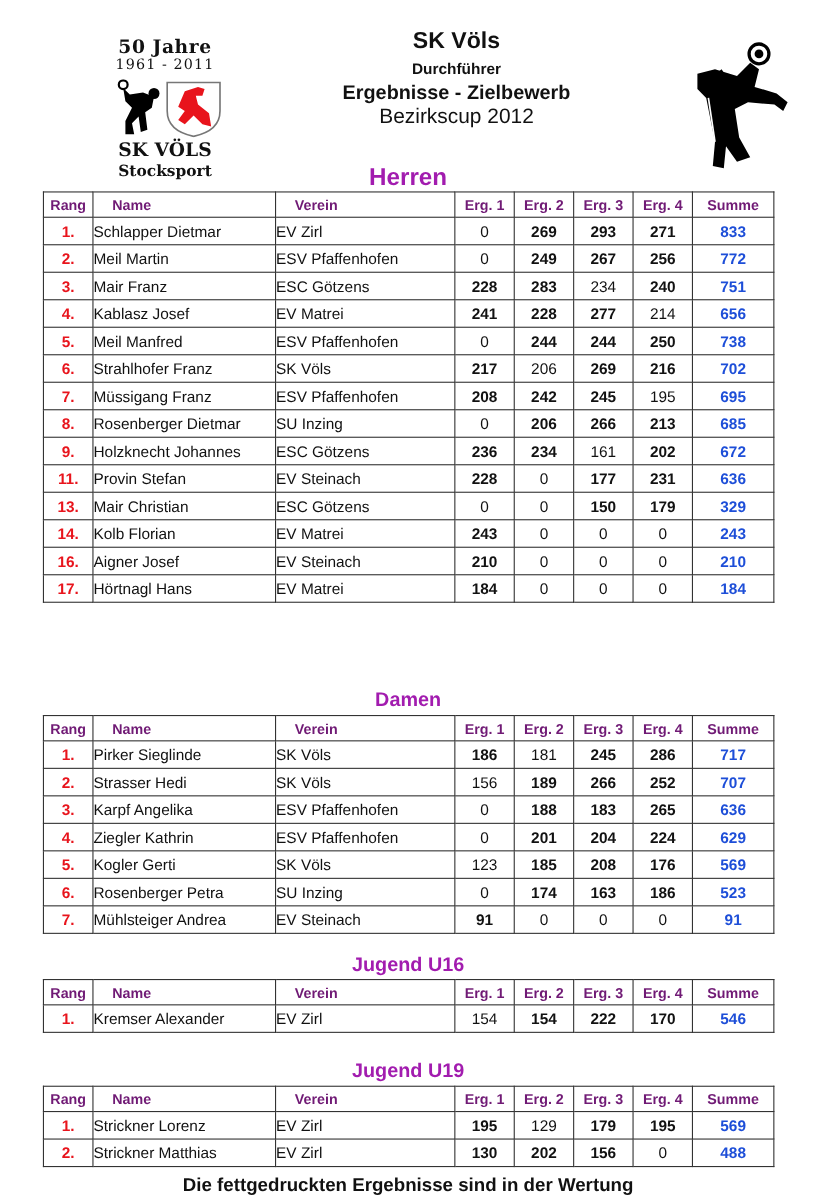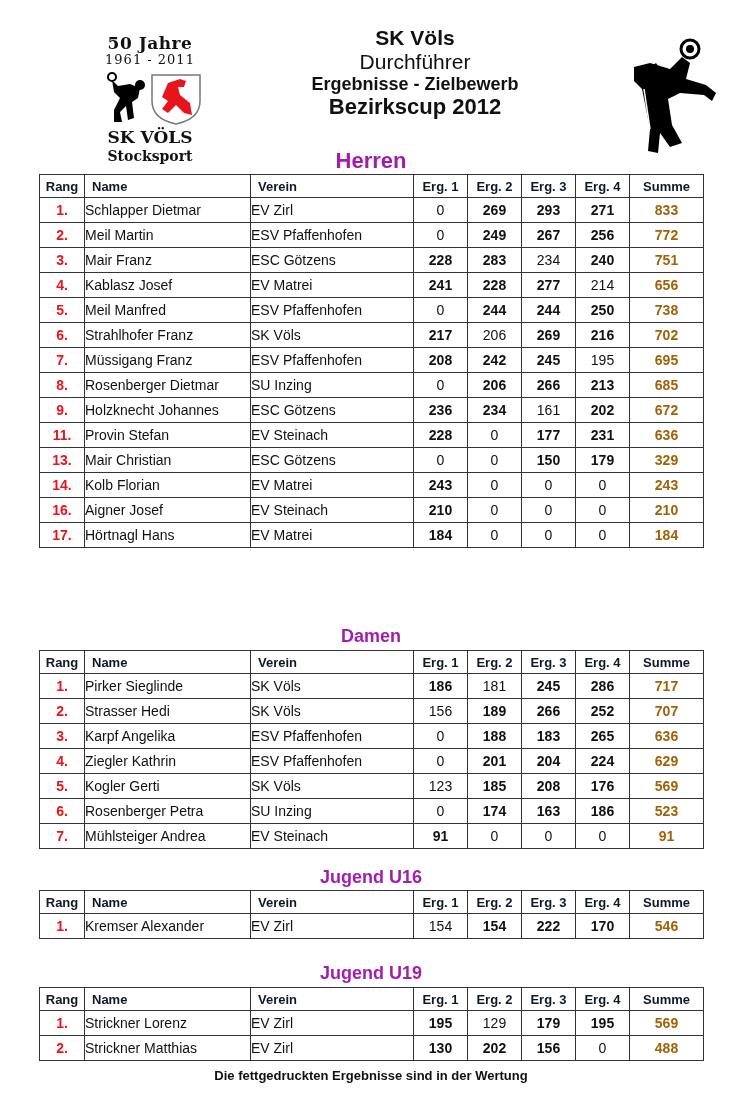--- a/index.html
+++ b/index.html
@@ -14,50 +14,50 @@
      font-family: "DejaVu Serif", serif; font-size: 13px; letter-spacing: 1px; }
   .logo-left .club { position: absolute; left: 0; top: 100px; width: 120px; text-align: center;
      font-family: "DejaVu Serif", serif; font-weight: bold; font-size: 17px; }
   .logo-left .sport { position: absolute; left: 0; top: 121px; width: 120px; text-align: center;
      font-family: "DejaVu Serif", serif; font-weight: bold; font-size: 14px; }
   .logo-left svg.figure { position: absolute; left: 10px; top: 45px; }
   .logo-left svg.shield { position: absolute; left: 60px; top: 46px; }
 
   .titles { position: absolute; left: 200px; top: 8px; width: 340px; text-align: center; }
   .titles .t1 { font-size: 21px; font-weight: bold; line-height: 26px; }
-  .titles .t2 { font-size: 21px; font-weight: normal; line-height: 22px; }
+  .titles .t2 { font-size: 14px; font-weight: bold; line-height: 22px; }
   .titles .t3 { font-size: 18px; font-weight: bold; line-height: 22px; }
-  .titles .t4 { font-size: 22px; font-weight: bold; line-height: 24px; }
+  .titles .t4 { font-size: 19px; font-weight: normal; line-height: 24px; }
 
   .logo-right { position: absolute; left: 575px; top: 12px; }
 
   .section-title { position: absolute; left: 40px; width: 662px; text-align: center;
      font-weight: bold; color: #a21caf; }
 
   table.results { position: absolute; left: 39px; width: 664px; border-collapse: collapse;
      table-layout: fixed; font-size: 14px; }
   table.results td, table.results th { border: 1.5px solid #333; padding: 0; height: 24px;
      overflow: hidden; white-space: nowrap; }
-  table.results th { color: #0f172a; font-weight: bold; font-size: 13px; height: 22px; }
-  table.results th.left { text-align: left; padding-left: 7px; }
+  table.results th { color: #701a75; font-weight: bold; font-size: 13px; height: 22px; }
+  table.results th.left { text-align: left; padding-left: 17px; }
   table.results th.center { text-align: center; }
   td.rang { color: #e8141c; font-weight: bold; text-align: center; }
   td.txt { text-align: left; padding-left: 3px; }
   td.num { text-align: center; }
   td.num.b { font-weight: bold; }
-  td.sum { text-align: center; color: #a16207; font-weight: bold; }
+  td.sum { text-align: center; color: #1d4ed8; font-weight: bold; }
 
   col.c-rang { width: 45px; }
   col.c-name { width: 166px; }
   col.c-verein { width: 163px; }
   col.c-e { width: 54px; }
   col.c-sum { width: 74px; }
 
   .footnote { position: absolute; left: 40px; top: 1068px; width: 662px; text-align: center;
-     font-size: 13px; font-weight: bold; }
+     font-size: 17px; font-weight: bold; }
 </style>
 </head>
 <body>
 
 <div class="header">
   <div class="logo-left">
     <div class="jahre">50 Jahre</div>
     <div class="years">1961 - 2011</div>
     <svg class="figure" width="50" height="52" viewBox="0 0 50 52">
       <circle cx="12" cy="5" r="4" fill="none" stroke="#000" stroke-width="2"></circle>

